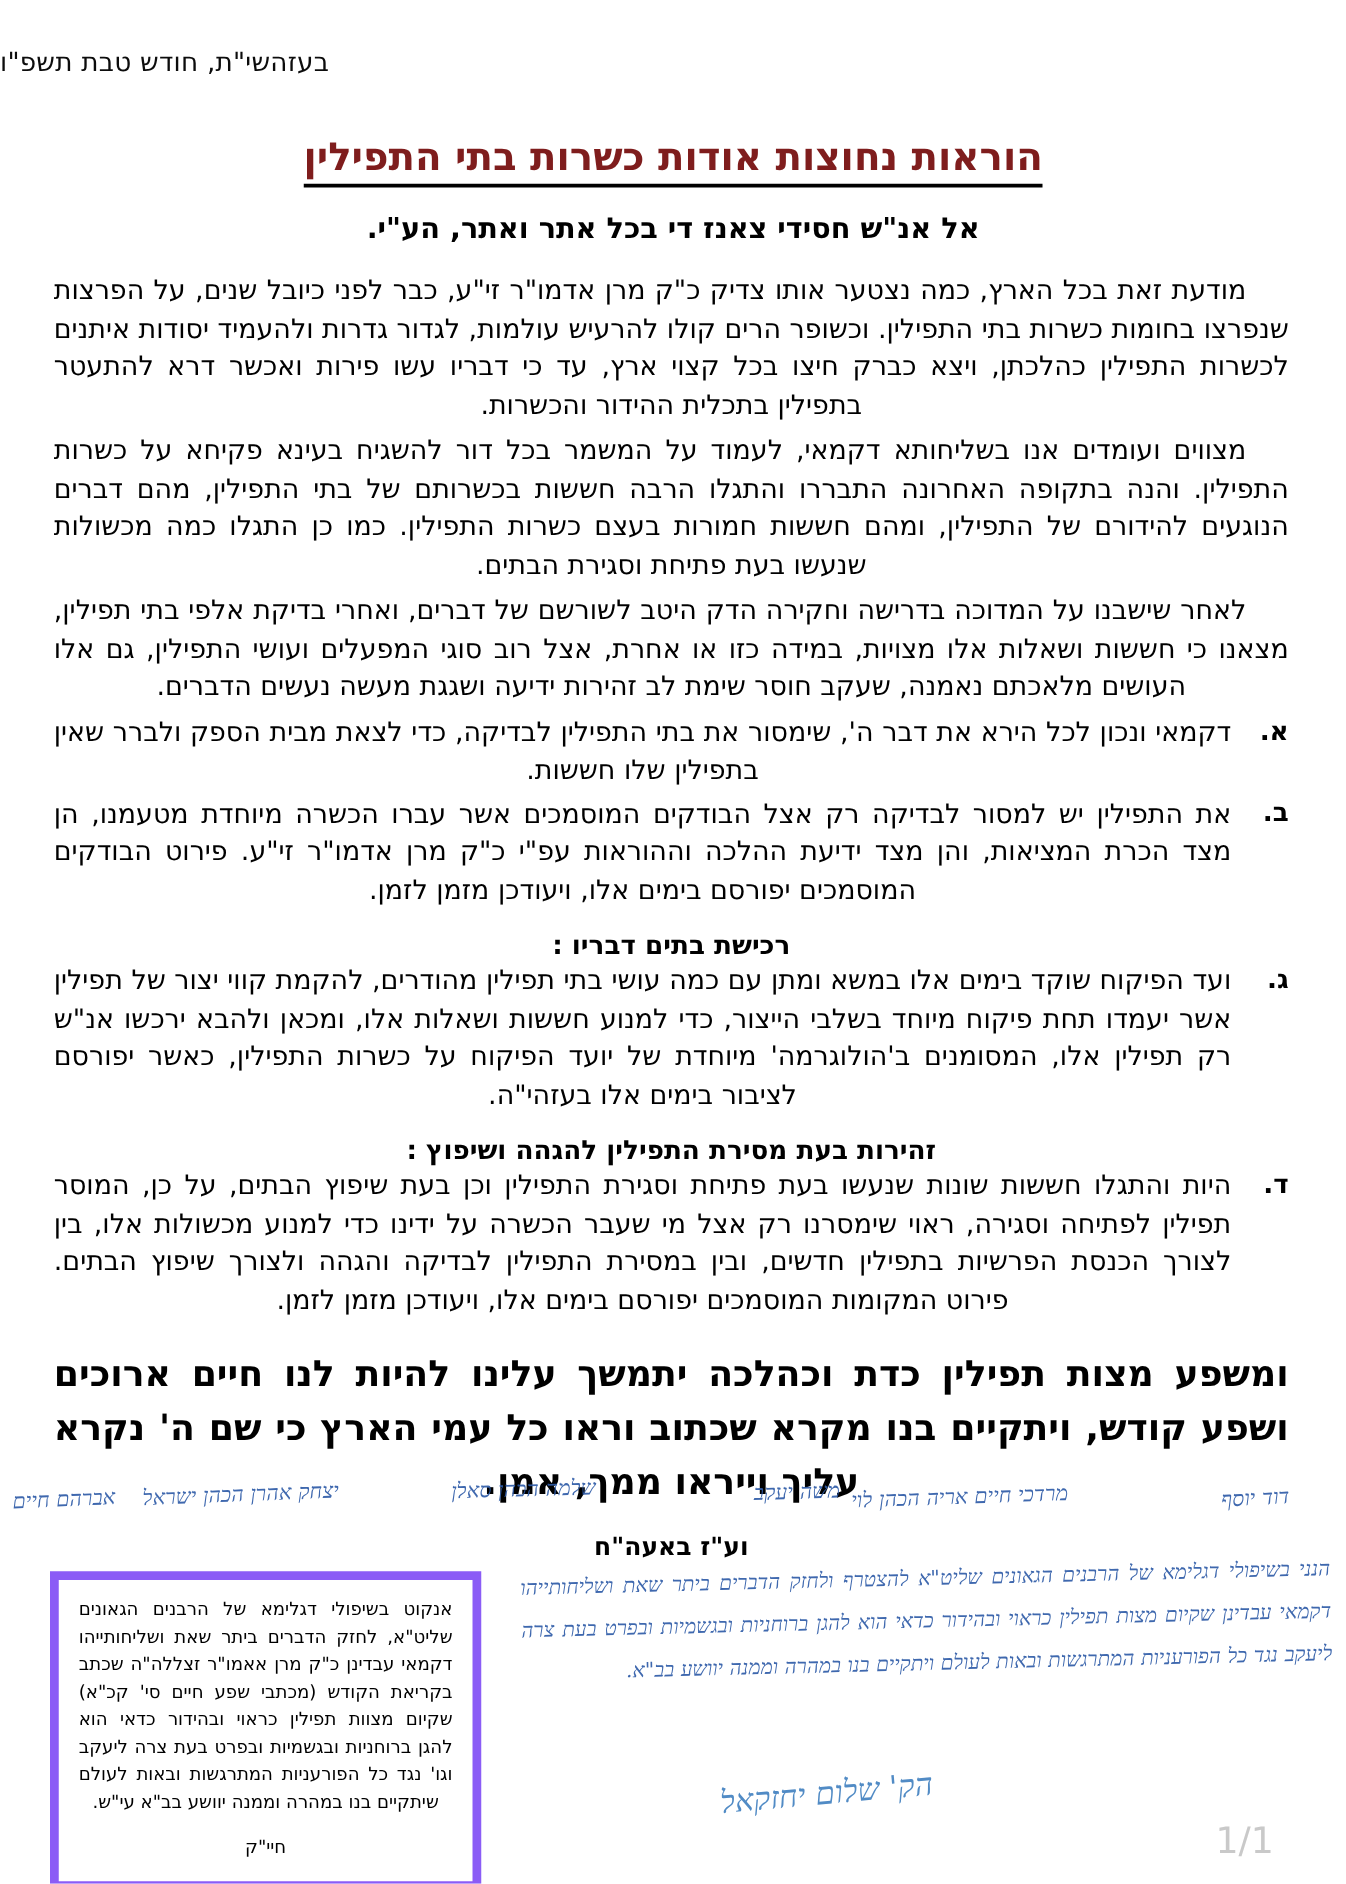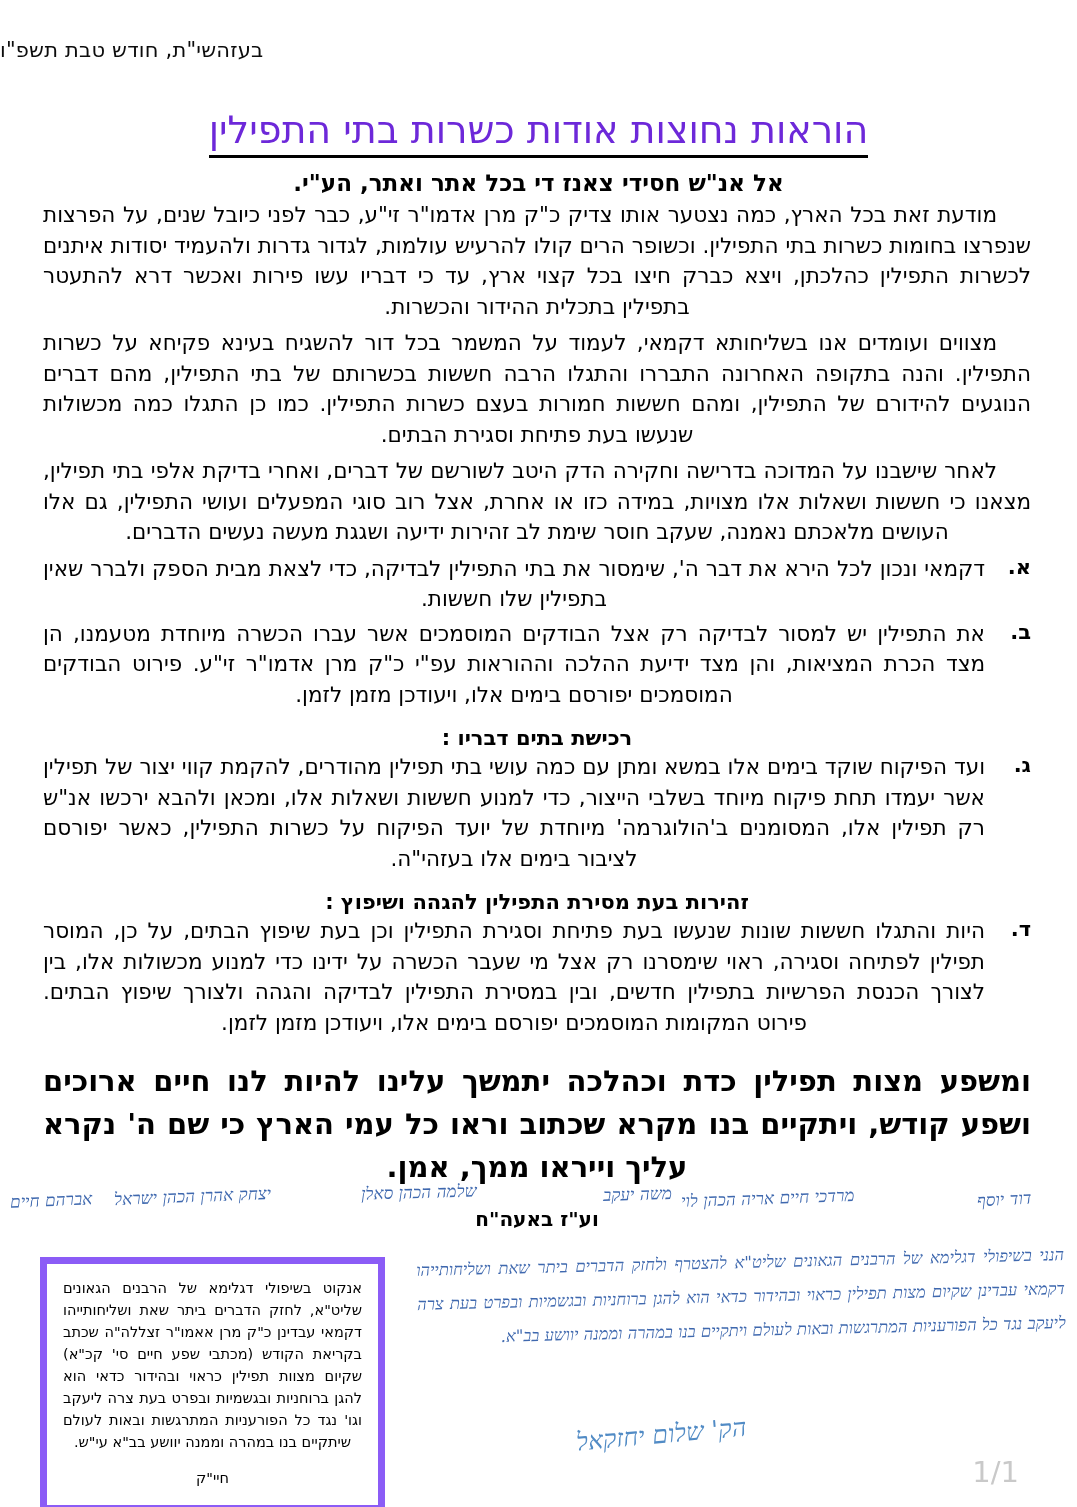--- a/index.html
+++ b/index.html
@@ -30,44 +30,44 @@
     color: #0c0c0c;
   }
 
   
   .doc-title {
     position: absolute;
     top: 108px;
     left: 0;
     right: 0;
     text-align: center;
-    font-size: 38px;
-    font-weight: normal;
-    color: #6d28d9;
+    font-size: 31px;
+    font-weight: bold;
+    color: #7f1d1d;
     letter-spacing: 0px;
   }
   .doc-title span.u {
     border-bottom: 3px solid #000;
     padding-bottom: 3px;
   }
 
   .doc-subtitle {
     position: absolute;
     top: 170px;
     left: 0;
     right: 0;
     text-align: center;
     font-size: 23px;
     font-weight: bold;
   }
 
   
   .body-col {
     position: absolute;
-    top: 200px;
+    top: 218px;
     right: 46px;
     width: 988px;
   }
 
   p.para {
     margin: 0 0 6px 0;
     font-size: 21.5px;
     line-height: 1.42;
     text-align: justify;
     text-indent: 34px;

